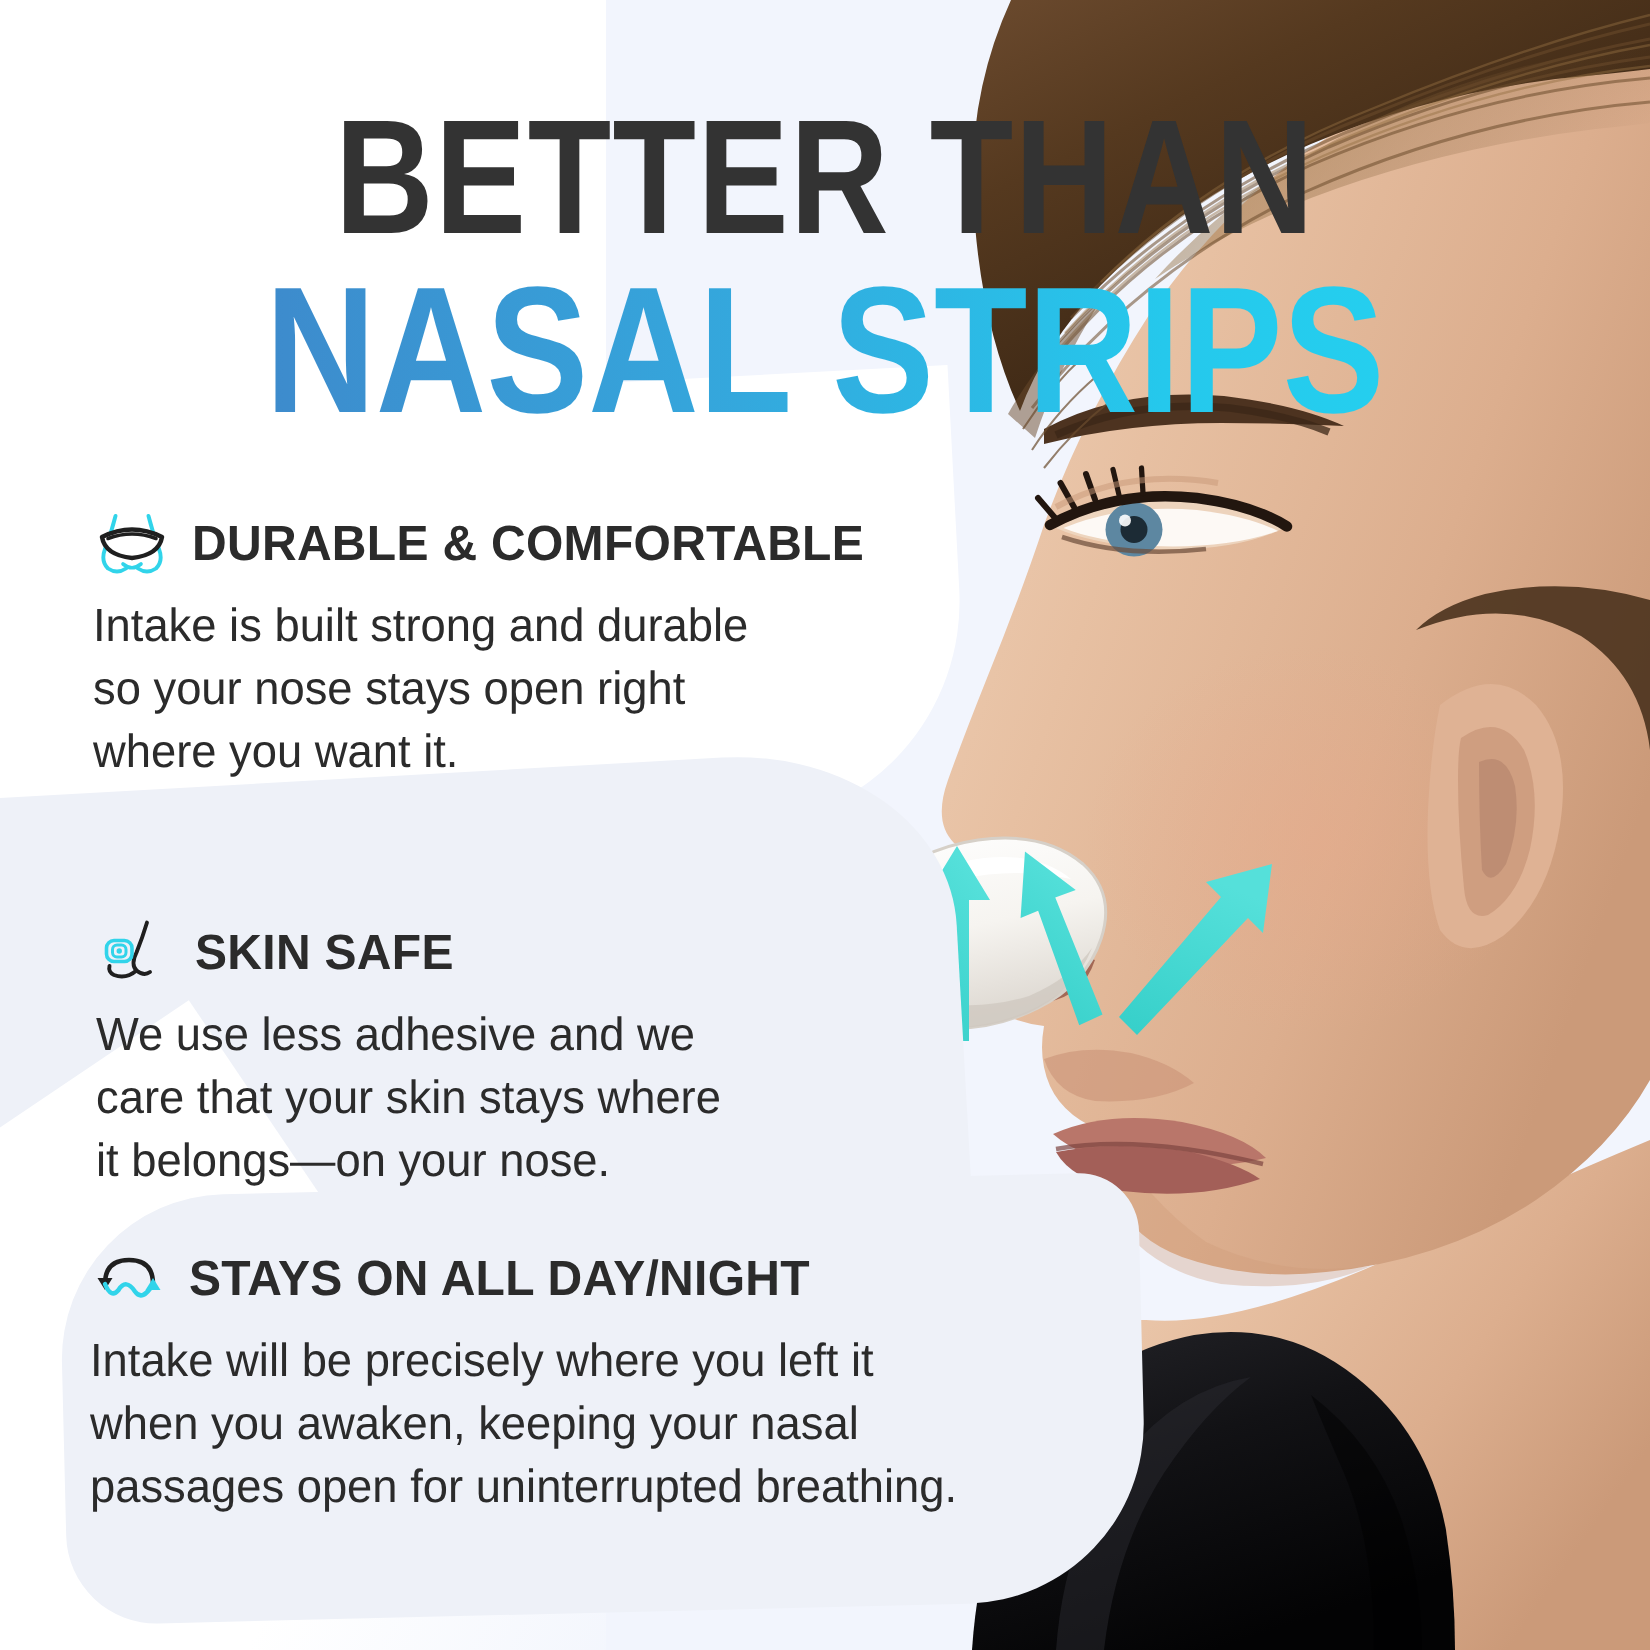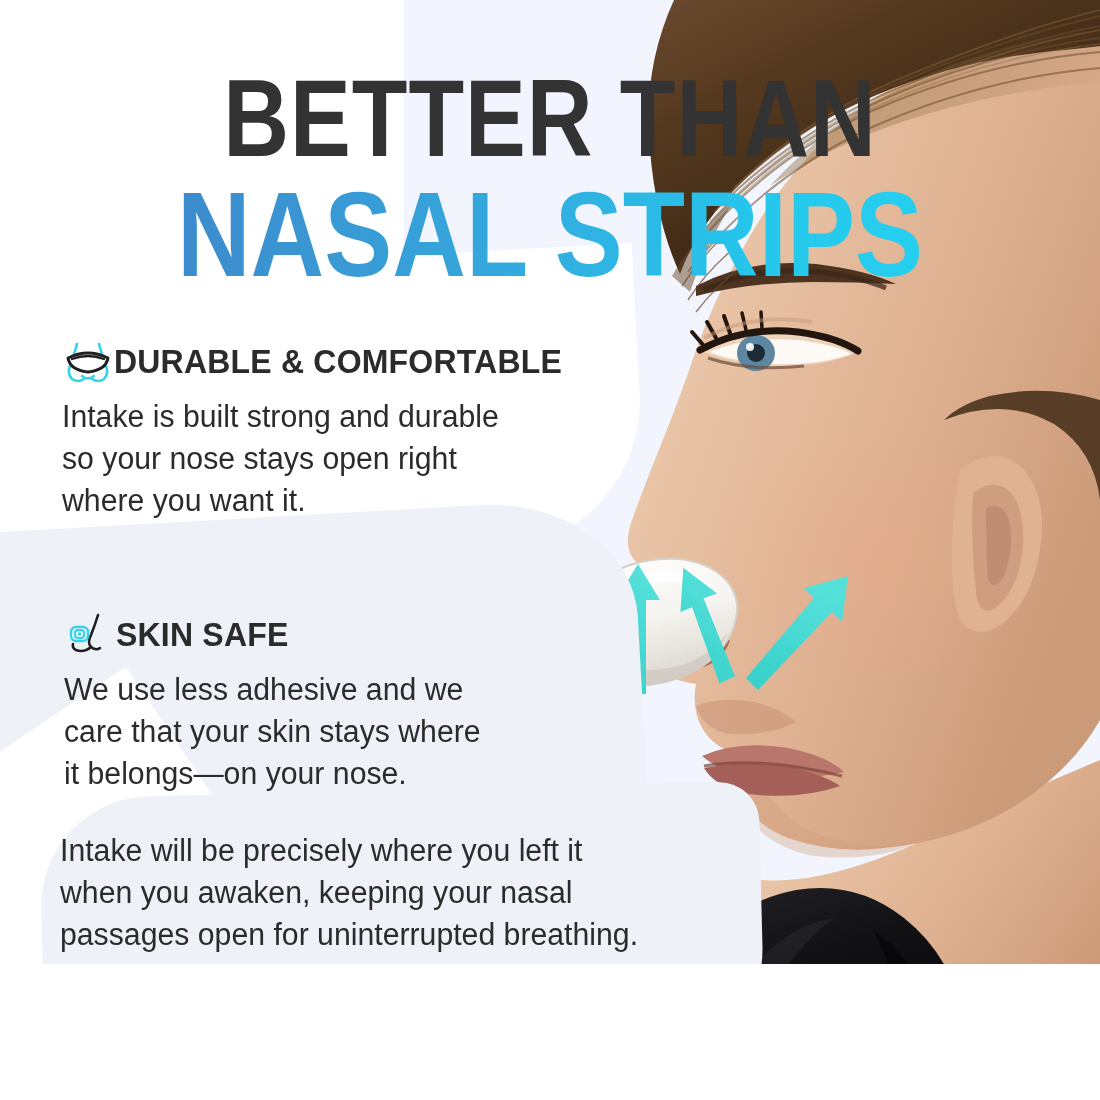--- a/index.html
+++ b/index.html
@@ -3,21 +3,21 @@
 <meta charset="utf-8">
 <style>
   html, body {
     margin: 0;
     padding: 0;
     background: #ffffff;
   }
   .canvas {
     position: relative;
     width: 1100px;
-    height: 964px;
+    height: 1100px;
     overflow: hidden;
     background: #fde047;
     font-family: "Liberation Sans", sans-serif;
     -webkit-font-smoothing: antialiased;
   }
 
   
   .bg-base {
     position: absolute;
     inset: 0;
@@ -120,20 +120,21 @@
   }
 
   
   .feature {
     position: absolute;
     z-index: 30;
   }
   .feature-head {
     display: flex;
     align-items: center;
+    gap: 14px;
     margin-bottom: 12px;
   }
   .feature-icon {
     width: 52px;
     height: 44px;
     flex: 0 0 52px;
     display: block;
   }
   .feature-icon svg { display: block; }
   .feature-title {
@@ -412,18 +413,31 @@
         </svg>
       </span>
       <span class="feature-title">SKIN SAFE</span>
     </div>
     <div class="feature-body">We use less adhesive and we
 care that your skin stays where
 it belongs—on your nose.</div>
   </div>
 
   <div class="feature" id="feature-3">
+    <div class="feature-head">
+      <span class="feature-icon">
+        <svg width="52" height="44" viewBox="0 0 52 44" xmlns="http://www.w3.org/2000/svg">
+
+          <path d="M10,26 Q10,10 26,10 Q42,10 42,26" stroke="#1f1f1f" stroke-width="3" fill="none" stroke-linecap="round"></path>
+          <path d="M10,30 L5,22 L15,22 Z" fill="#1f1f1f"></path>
+
+          <path d="M10,26 Q14,36 19,30 Q24,22 30,31 Q35,38 42,26" stroke="#31d4ea" stroke-width="3" fill="none" stroke-linecap="round" stroke-linejoin="round"></path>
+          <path d="M42,22 L47,30 L37,30 Z" fill="#31d4ea"></path>
+        </svg>
+      </span>
+      <span class="feature-title">STAYS ON ALL DAY/NIGHT</span>
+    </div>
     <div class="feature-body">Intake will be precisely where you left it
 when you awaken, keeping your nasal
 passages open for uninterrupted breathing.</div>
   </div>
 
 </div>
 
 </body></html>

